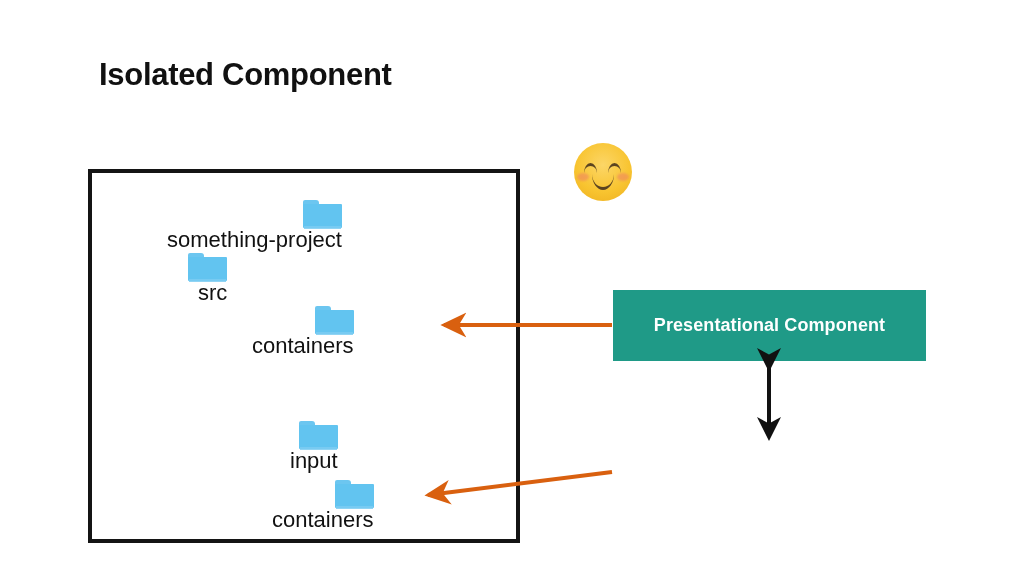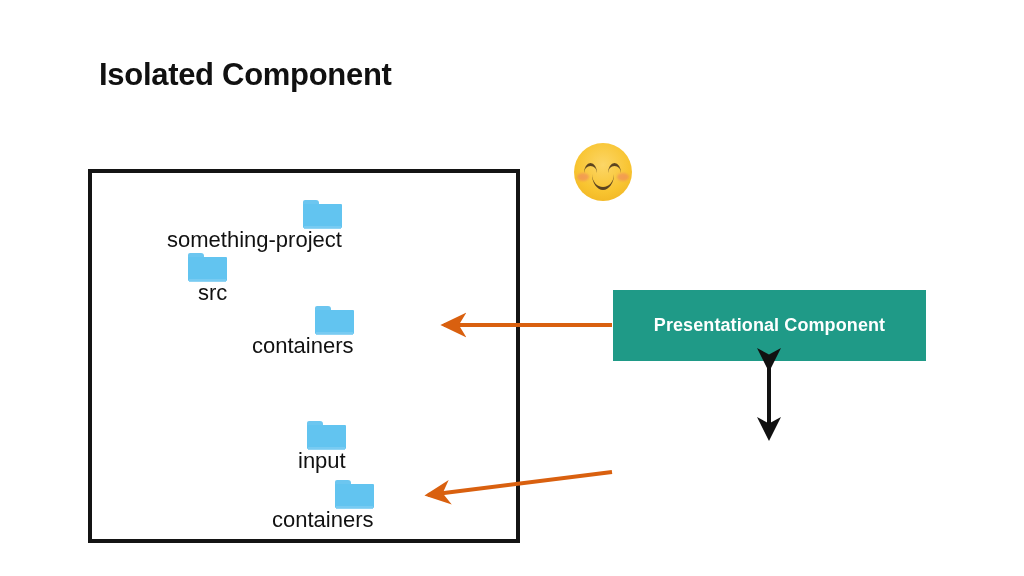--- a/index.html
+++ b/index.html
@@ -218,21 +218,21 @@
     <div class="tree-row" style="left:132px; top:137px;">
       <span class="folder-icon">
         <span class="tab"></span>
           <span class="body"></span>
           <span class="shade"></span>
       </span>
       <span class="tree-label" style="margin-left:32px;">containers</span>
     </div>
 
 
-    <div class="tree-row" style="left:188px; top:252px;">
+    <div class="tree-row" style="left:180px; top:252px;">
       <span class="folder-icon">
         <span class="tab"></span>
           <span class="body"></span>
           <span class="shade"></span>
       </span>
       <span class="tree-label" style="margin-left:22px;">input</span>
     </div>
 
     <div class="tree-row" style="left:132px; top:311px;">
       <span class="folder-icon">

